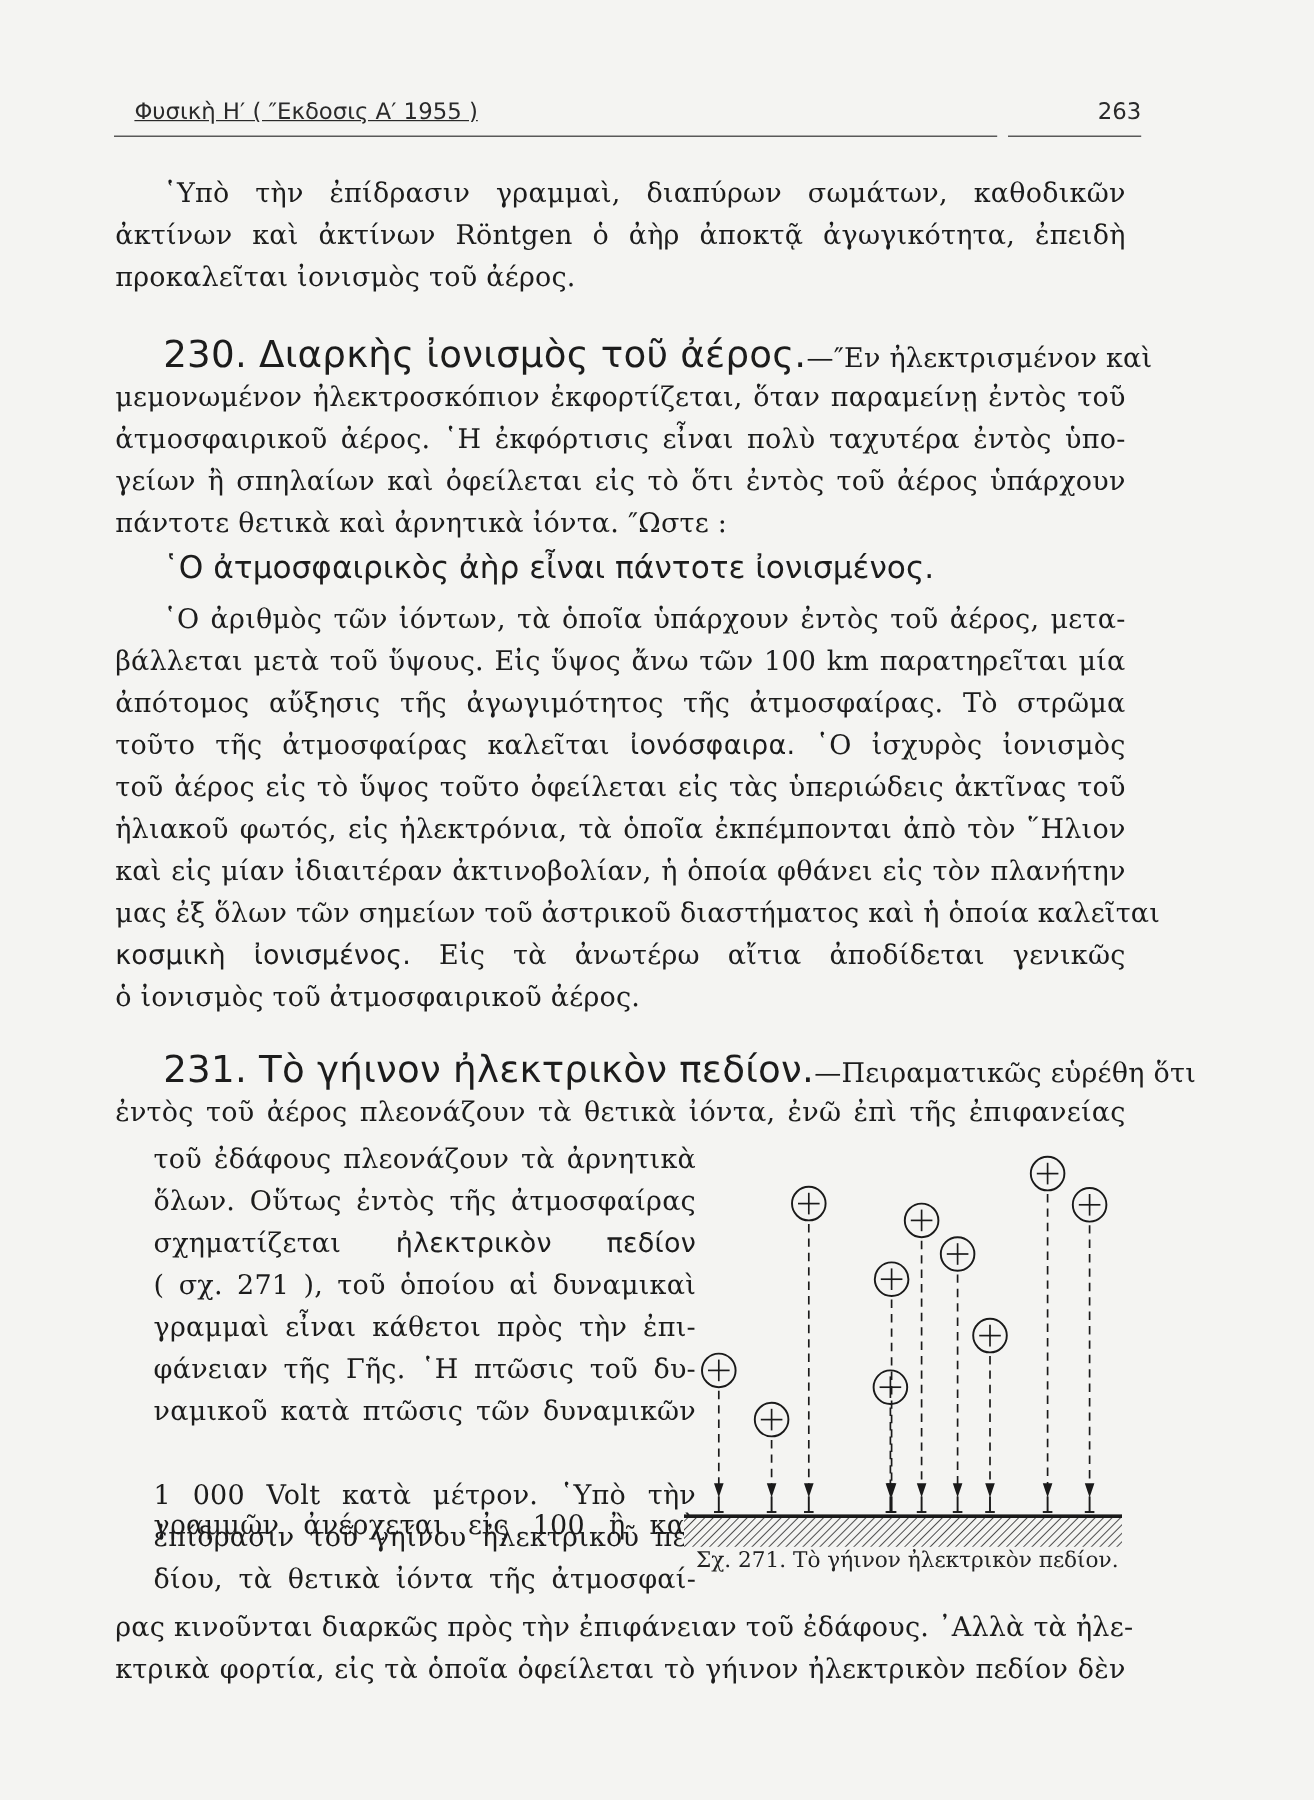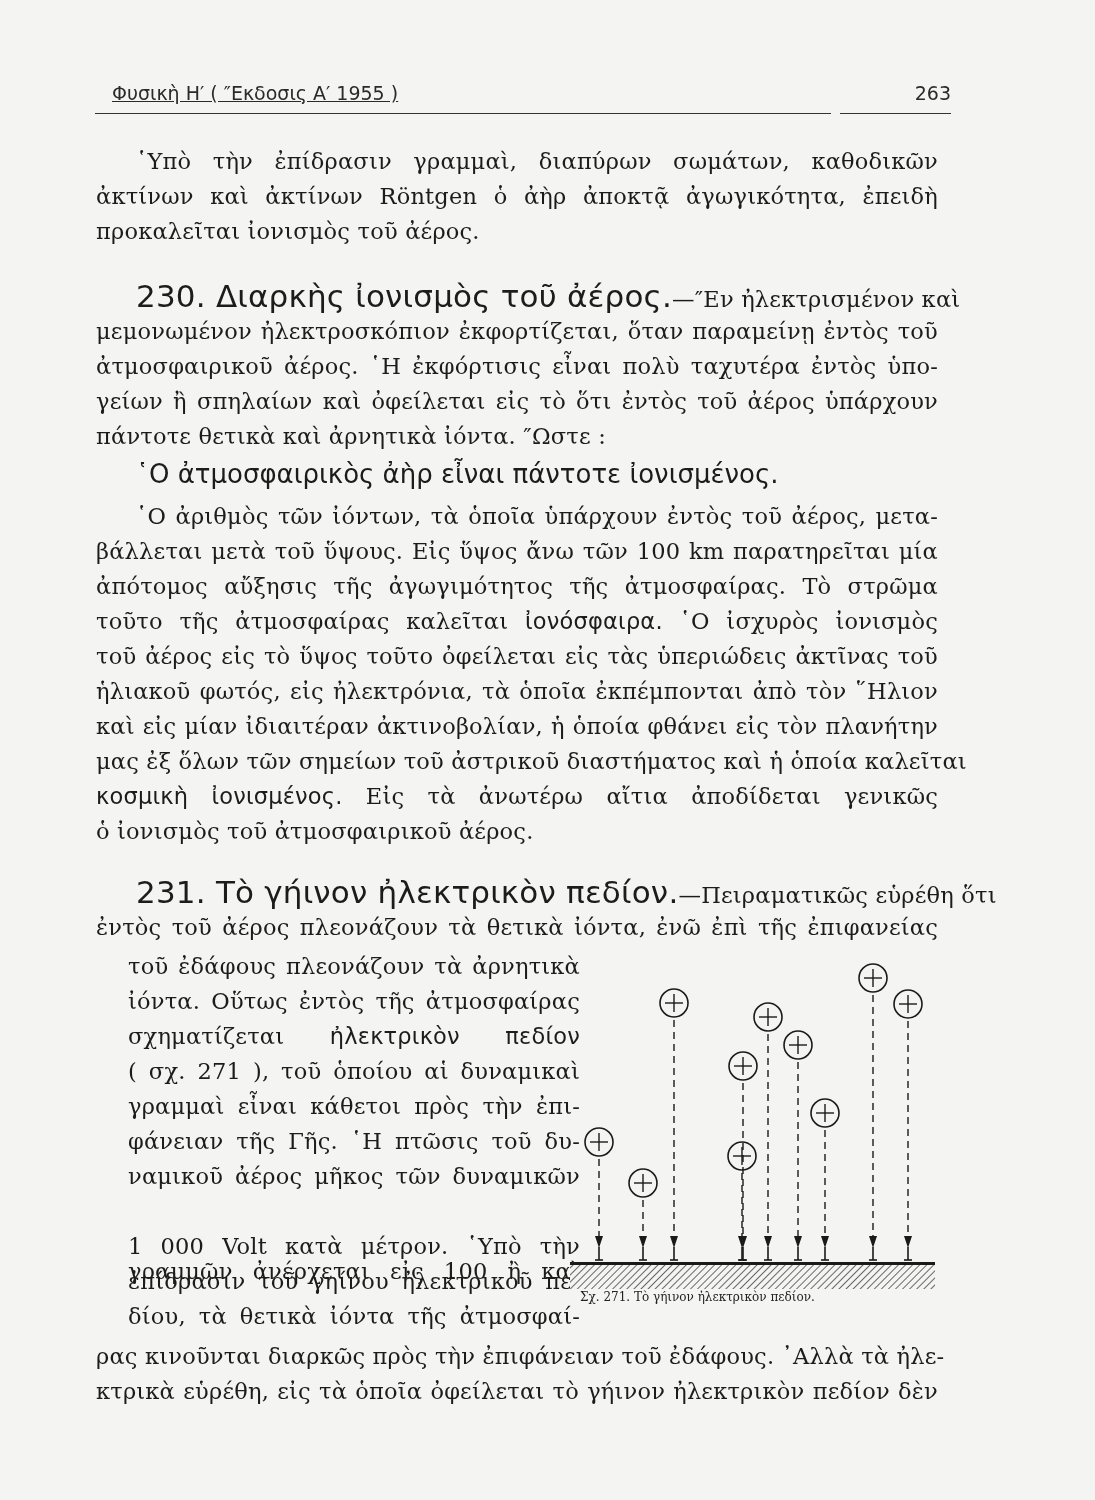--- a/index.html
+++ b/index.html
@@ -33,21 +33,21 @@
     .heading { font-family: "DejaVu Sans", sans-serif; font-size: 31px; }
     b.kw { font-family: "DejaVu Sans", sans-serif; font-weight: normal; }
     .statement {
       position: absolute; left: 136px; font-family: "DejaVu Sans", sans-serif;
       font-size: 26px; line-height: 30px; white-space: nowrap;
     }
 
     .figure { position: absolute; left: 560px; top: 945px; width: 400px; height: 360px; }
     .caption {
       position: absolute; left: 580px; top: 1290px;
-      font-size: 12px; white-space: nowrap; color: #222;
+      font-size: 18px; white-space: nowrap; color: #222;
     }
   </style>
 </head>
 <body>
 
 <div class="header">
   <span class="title">Φυσικὴ Η′ ( ″Εκδοσις Α′ 1955 )</span>
   <span class="pageno">263</span>
 </div>
 <div class="header-rule-l"></div>
@@ -80,35 +80,35 @@
   <b class="kw">κοσμικὴ ἰονισμένος.</b><span> Εἰς τὰ ἀνωτέρω αἴτια ἀποδίδεται γενικῶς</span>
 </div>
 <div class="line short" style="top:816px">ὁ ἰονισμὸς τοῦ ἀτμοσφαιρικοῦ ἀέρος.</div>
 
 <div class="line indent" style="top:877px">
   <span class="heading">231. Τὸ γήινον ἠλεκτρικὸν πεδίον.</span><span>—Πειραματικῶς εὑρέθη ὅτι</span>
 </div>
 <div class="line" style="top:912px">ἐντὸς τοῦ ἀέρος πλεονάζουν τὰ θετικὰ ἰόντα, ἐνῶ ἐπὶ τῆς ἐπιφανείας</div>
 
 <div class="line col" style="top:951px">τοῦ ἐδάφους πλεονάζουν τὰ ἀρνητικὰ</div>
-<div class="line col" style="top:986px">ἰόντα. Οὕτως ἐντὸς τῆς ἀτμοσφαίρας</div>
+<div class="line col" style="top:986px">ὅλων. Οὕτως ἐντὸς τῆς ἀτμοσφαίρας</div>
 <div class="line col" style="top:1021px">
   <span>σχηματίζεται </span><b class="kw">ἠλεκτρικὸν πεδίον</b>
 </div>
 <div class="line col" style="top:1056px">( σχ. 271 ), τοῦ ὁποίου αἱ δυναμικαὶ</div>
 <div class="line col" style="top:1091px">γραμμαὶ εἶναι κάθετοι πρὸς τὴν ἐπι-</div>
 <div class="line col" style="top:1126px">φάνειαν τῆς Γῆς. ῾Η πτῶσις τοῦ δυ-</div>
-<div class="line col" style="top:1161px">ναμικοῦ ἀέρος μῆκος τῶν δυναμικῶν</div>
+<div class="line col" style="top:1161px">ναμικοῦ κατὰ πτῶσις τῶν δυναμικῶν</div>
 <div class="line col" style="top:1256px">γραμμῶν ἀνέρχεται εἰς 100 ἢ καὶ</div>
 <div class="line col" style="top:1231px">1 000 Volt κατὰ μέτρον. ῾Υπὸ τὴν</div>
 <div class="line col" style="top:1266px">ἐπίδρασιν τοῦ γηίνου ἠλεκτρικοῦ πε-</div>
 <div class="line col" style="top:1301px">δίου, τὰ θετικὰ ἰόντα τῆς ἀτμοσφαί-</div>
 
 <div class="line" style="top:1341px">ρας κινοῦνται διαρκῶς πρὸς τὴν ἐπιφάνειαν τοῦ ἐδάφους. ᾿Αλλὰ τὰ ἠλε-</div>
-<div class="line" style="top:1376px">κτρικὰ εὑρέθη, εἰς τὰ ὁποῖα ὀφείλεται τὸ γήινον ἠλεκτρικὸν πεδίον δὲν</div>
+<div class="line" style="top:1376px">κτρικὰ φορτία, εἰς τὰ ὁποῖα ὀφείλεται τὸ γήινον ἠλεκτρικὸν πεδίον δὲν</div>
 
 <svg class="figure" viewBox="0 0 400 360" width="400" height="360">
   <defs>
     <pattern id="hatch" patternUnits="userSpaceOnUse" width="5" height="5" patternTransform="rotate(45)">
       <rect width="5" height="5" fill="#f4f4f2"></rect>
       <line x1="0" y1="0" x2="0" y2="5" stroke="#444" stroke-width="1.6"></line>
     </pattern>
   </defs>
   <g id="ions">
       <g>

